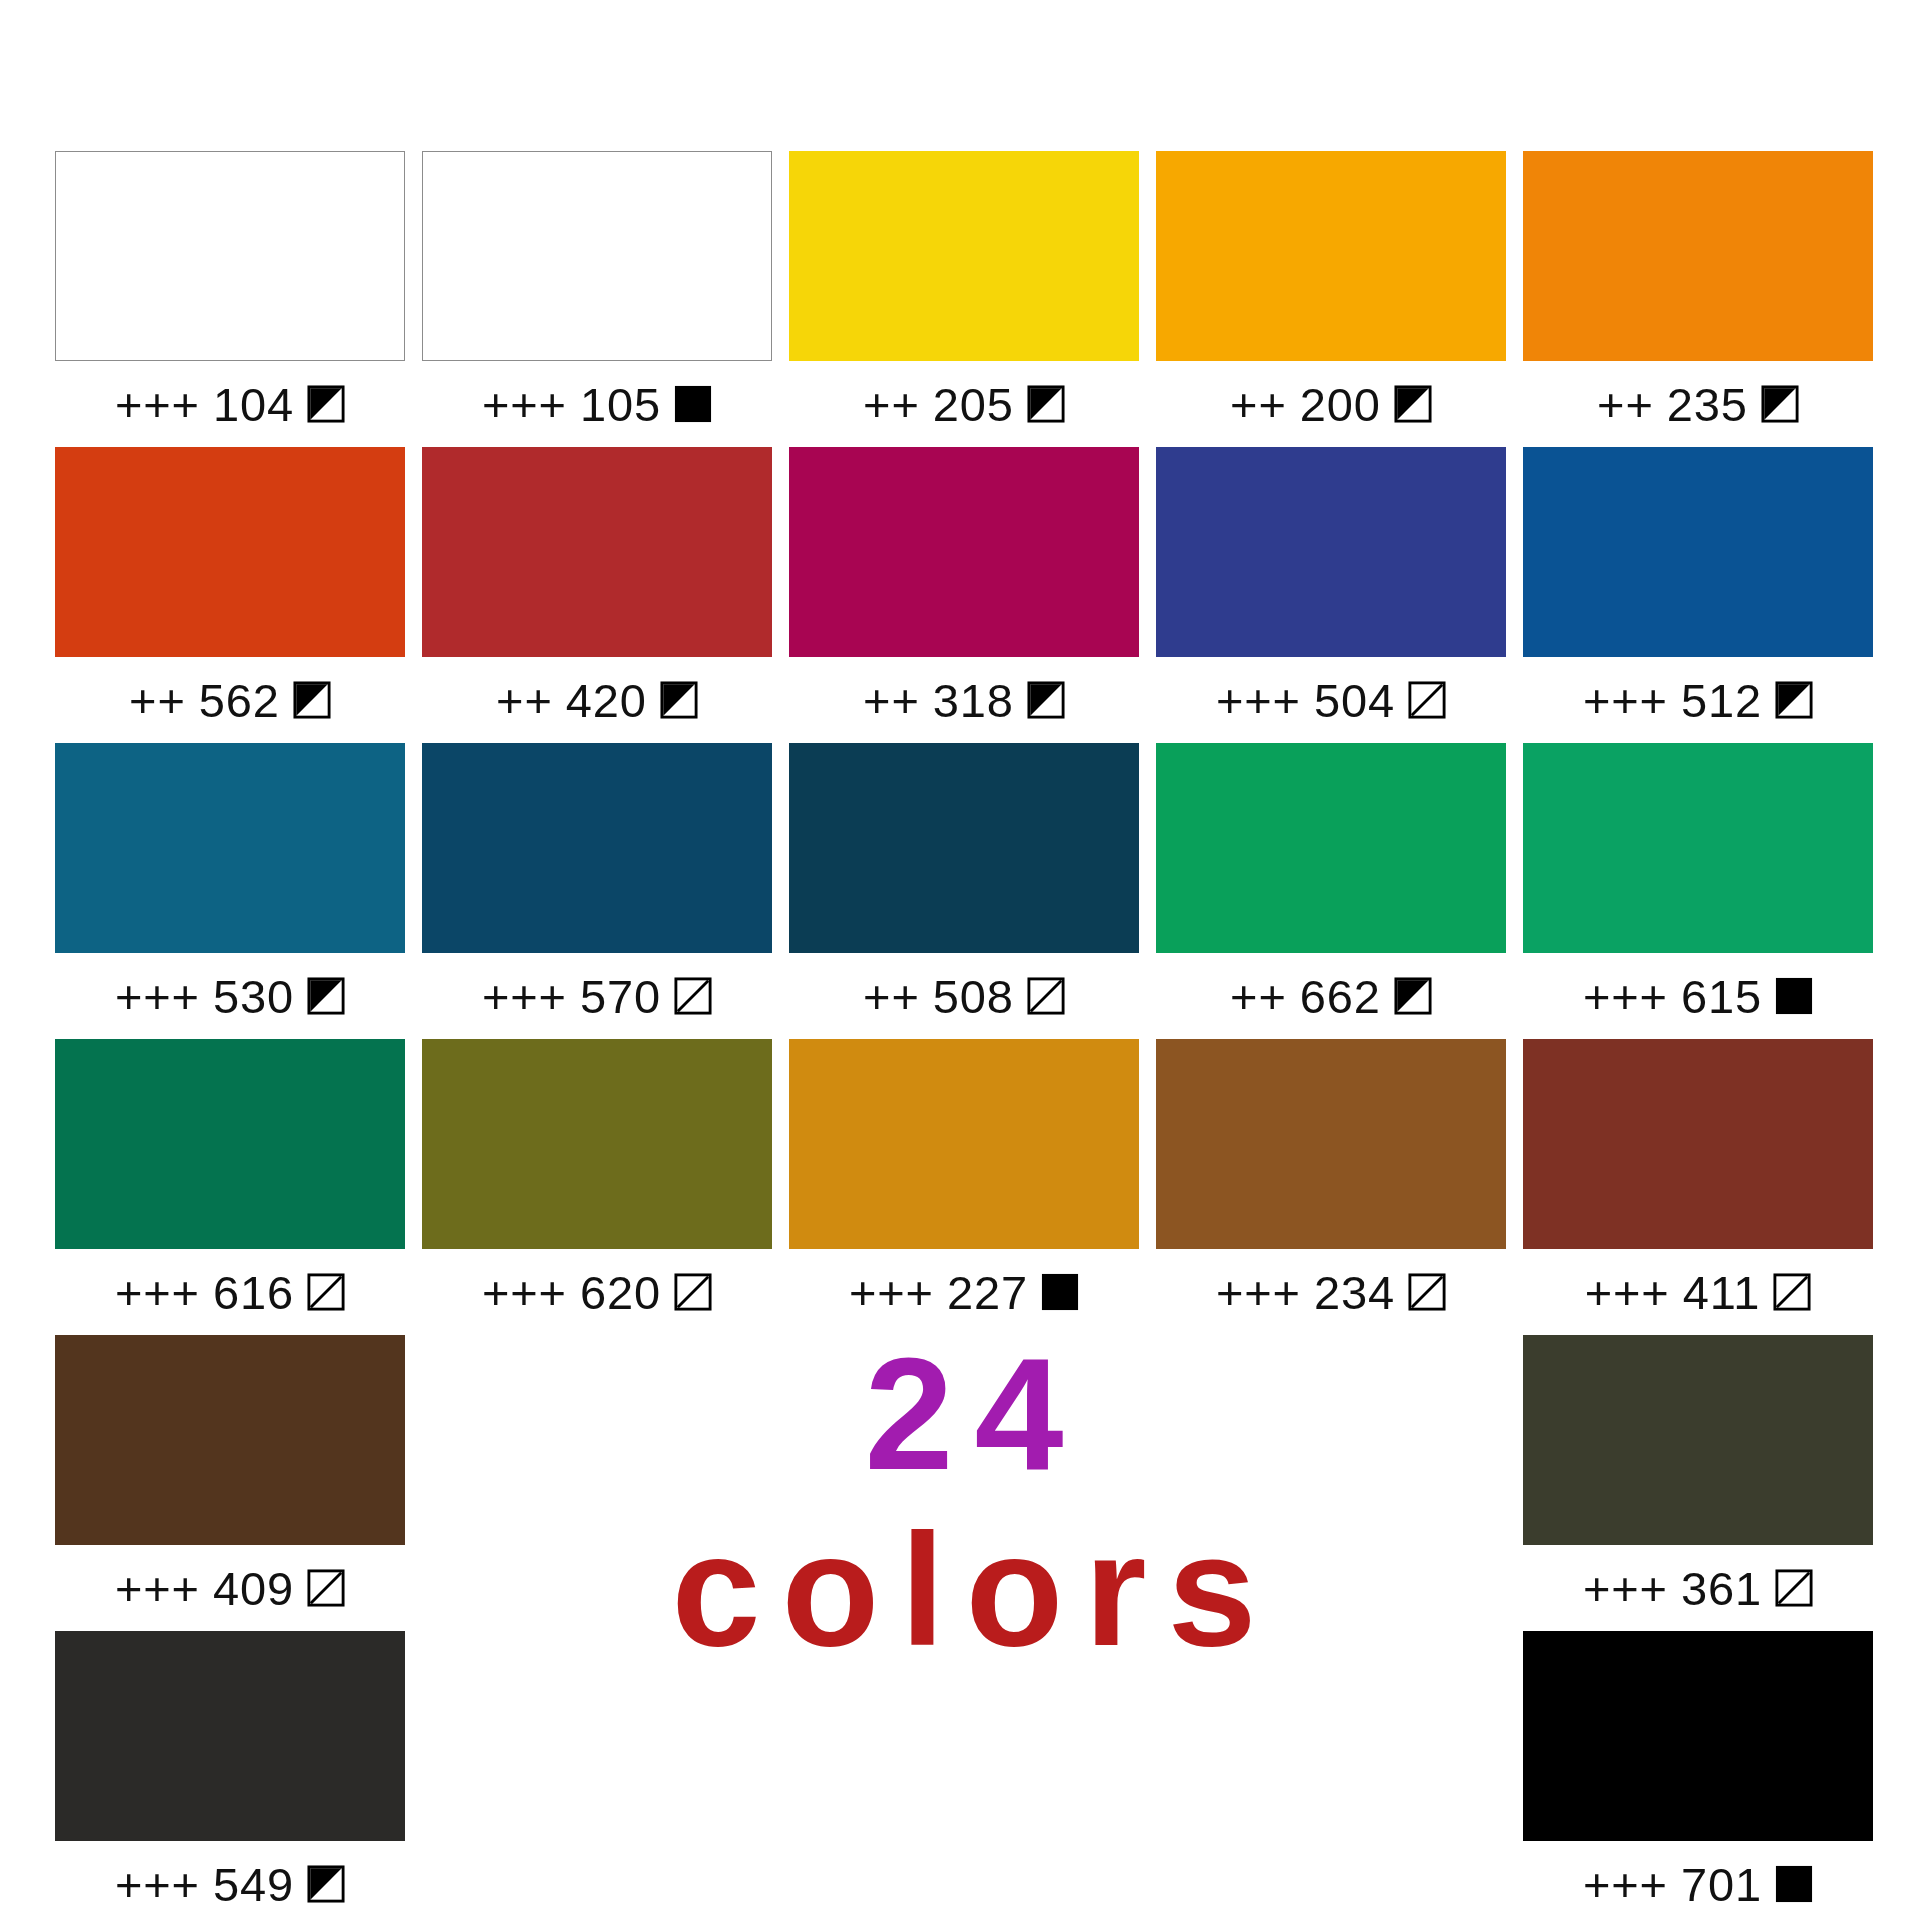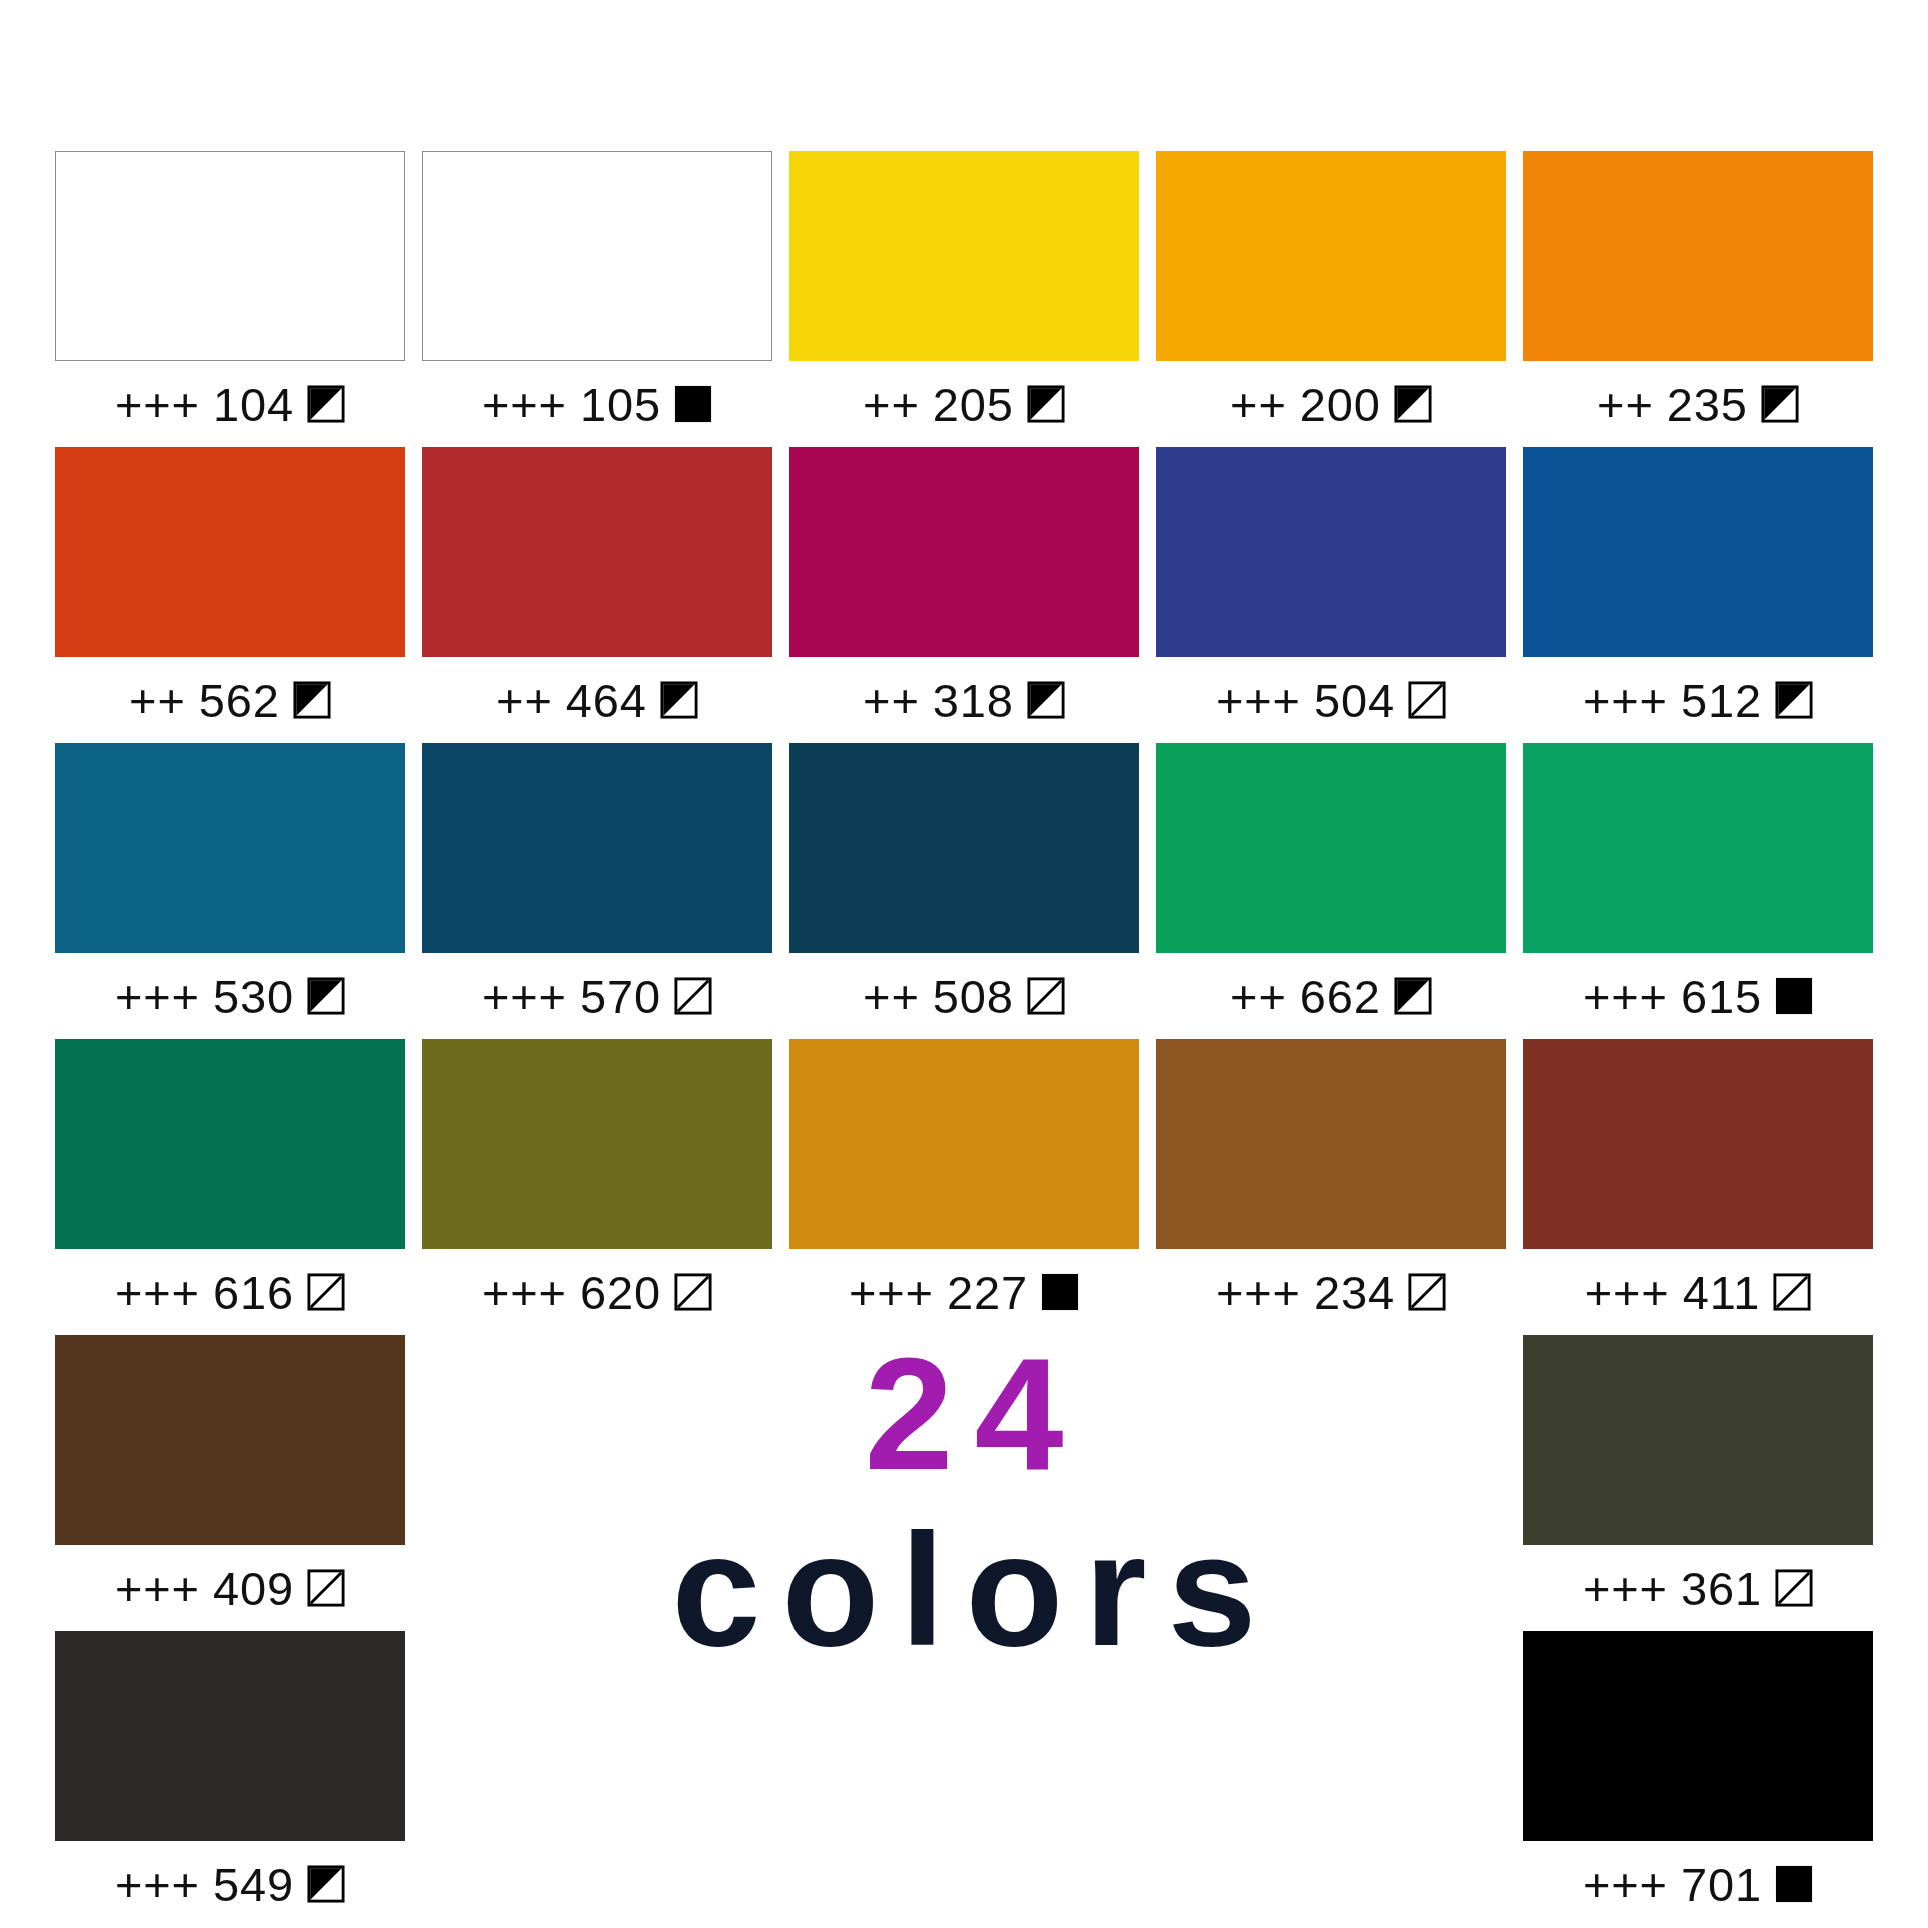--- a/index.html
+++ b/index.html
@@ -105,21 +105,21 @@
     color: #a21caf;
     display: block;
     text-indent: 21px;
   }
   .center-text .line2 {
     font-family: "Liberation Sans", sans-serif;
     font-weight: bold;
     font-size: 160px;
     line-height: 1.02;
     letter-spacing: 21px;
-    color: #0f172a;
+    color: #b91c1c;
     display: block;
     margin-top: 13px;
     text-indent: 21px;
   }
 </style>
 </head>
 <body>
 
 <div id="sheet">
 
@@ -198,21 +198,21 @@
               <rect x="2" y="2" width="36" height="36" fill="#ffffff" stroke="#000000" stroke-width="3"></rect>
               <path d="M3.5 3.5 L36.5 3.5 L3.5 36.5 Z" fill="#000000"></path>
             </svg>
           </span>
         </div>
       </div>
       <div class="cell">
         <div class="chip" style="background: rgb(176, 42, 44);"></div>
         <div class="caption">
           <span class="plus">++</span>
-          <span class="code">464</span>
+          <span class="code">420</span>
           <span class="marker">
             <svg width="38" height="38" viewBox="0 0 40 40">
               <rect x="2" y="2" width="36" height="36" fill="#ffffff" stroke="#000000" stroke-width="3"></rect>
               <path d="M3.5 3.5 L36.5 3.5 L3.5 36.5 Z" fill="#000000"></path>
             </svg>
           </span>
         </div>
       </div>
       <div class="cell">
         <div class="chip" style="background: rgb(168, 5, 82);"></div>

